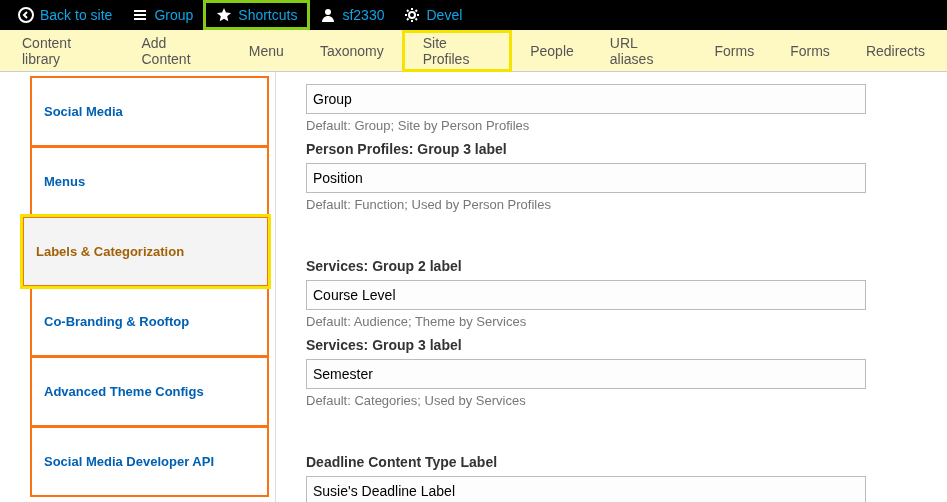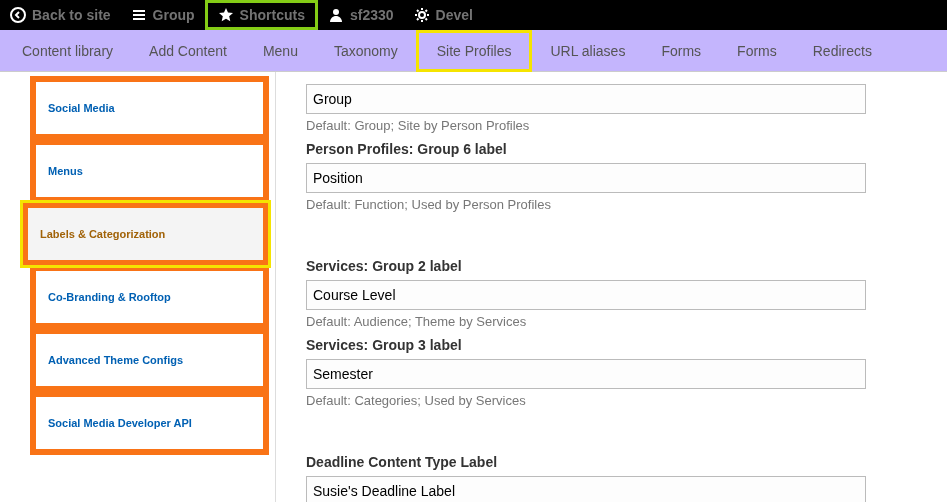--- a/index.html
+++ b/index.html
@@ -1,29 +1,29 @@
 <!DOCTYPE html>
 <html><head>
   <meta charset="utf-8">
   <style>
     * { box-sizing: border-box; margin: 0; padding: 0; }
     body { font-family: "Lucida Grande", "Segoe UI", Arial, sans-serif; font-size: 13px; color: #333; background: #fff; }
     
-    .topbar { background: #000; color: #737373; height: 30px; display: flex; align-items: center; padding: 0 0; font-weight: bold; font-size: 14px; }
+    .topbar { background: #000; color: #0ea5e9; height: 30px; display: flex; align-items: center; padding: 0 8px; font-weight: normal; font-size: 14px; }
     .topbar-item { display: flex; align-items: center; padding: 0 10px; height: 30px; cursor: pointer; gap: 6px; }
     .topbar-item.highlighted { border: 3px solid #84cc16; margin: -1px 0; }
     .topbar .ico { display: inline-flex; align-items: center; justify-content: center; width: 16px; height: 16px; }
     
-    .secondbar { background: #c4b5fd; border-bottom: 1px solid #ccc; height: 42px; display: flex; align-items: center; padding: 0 4px; }
+    .secondbar { background: #fef9c3; border-bottom: 1px solid #ccc; height: 42px; display: flex; align-items: center; padding: 0 4px; }
     .tab { padding: 0 18px; height: 42px; display: flex; align-items: center; color: #555; font-size: 14px; cursor: pointer; }
     .tab.highlighted { border: 3px solid #f5e400; }
     
     .layout { display: flex; }
     .sidebar { width: 275px; padding: 4px 0 0 0; }
-    .side-item { border: 6px solid #f97316; margin: 0 6px -1px 30px; padding: 20px 12px; color: #0060b3; font-weight: bold; font-size: 11px; cursor: pointer; background:#fff; }
+    .side-item { border: 2px solid #f97316; margin: 0 6px -1px 30px; padding: 26px 12px; color: #0060b3; font-weight: bold; font-size: 13px; cursor: pointer; background:#fff; }
     .side-item.active { color: #a16207; background: #f4f4f4; margin-left: 22px; }
     .side-item.highlighted { outline: 3px solid #f5e400; outline-offset: -1px; margin-left: 22px; }
     
     .main { flex: 1; padding: 4px 30px 20px 30px; border-left: 1px solid #ddd; }
     .field { margin-top: 8px; margin-bottom: 6px; }
     .field.gap { margin-top: 46px; }
     .label { font-weight: bold; color: #333; font-size: 14px; margin-bottom: 6px; }
     .input { width: 100%; max-width: 560px; height: 30px; border: 1px solid #bbb; padding: 4px 6px; font-size: 14px; background: #fdfdfd; }
     .help { color: #777; font-size: 13px; margin-top: 4px; }
     
@@ -77,20 +77,21 @@
     <span>Devel</span>
   </div>
 </div>
 
 <div class="secondbar">
   <div class="tab">Content library</div>
   <div class="tab">Add Content</div>
   <div class="tab">Menu</div>
   <div class="tab">Taxonomy</div>
   <div class="tab highlighted">Site Profiles</div>
+  <div class="tab">People</div>
   <div class="tab">URL aliases</div>
   <div class="tab">Forms</div>
   <div class="tab">Forms</div>
   <div class="tab">Redirects</div>
 </div>
 
 <div class="layout">
   <div class="sidebar">
     <div class="side-item">Social Media</div>
     <div class="side-item">Menus</div>
@@ -100,21 +101,21 @@
     <div class="side-item">Social Media Developer API</div>
   </div>
 
   <div class="main">
     <div class="field">
       <input class="input" type="text" value="Group" style="">
       <div class="help">Default: Group; Site by Person Profiles</div>
     </div>
 
     <div class="field">
-      <div class="label">Person Profiles: Group 6 label</div>
+      <div class="label">Person Profiles: Group 3 label</div>
       <input class="input" type="text" value="Position" style="">
       <div class="help">Default: Function; Used by Person Profiles</div>
     </div>
 
     <div class="field gap">
       <div class="label">Services: Group 2 label</div>
       <input class="input" type="text" value="Course Level" style="">
       <div class="help">Default: Audience; Theme by Services</div>
     </div>
 

